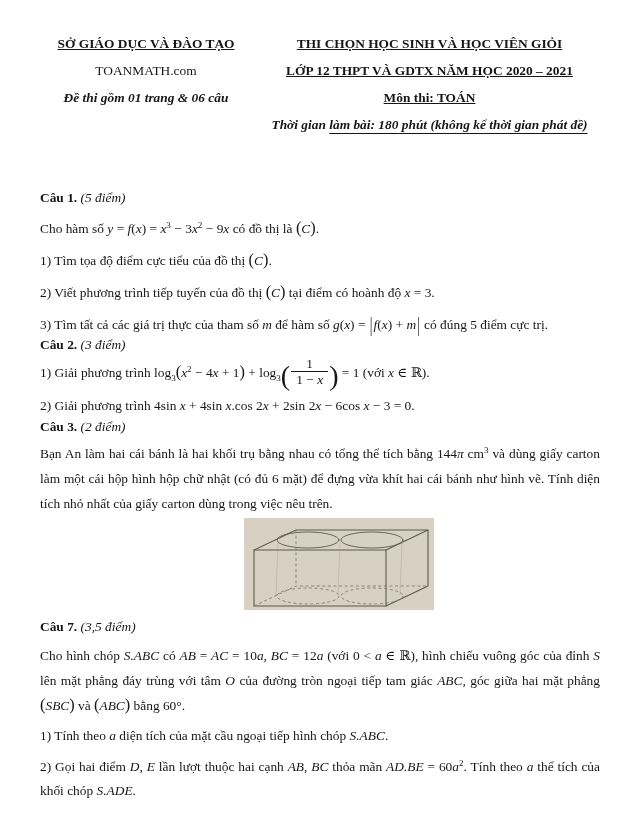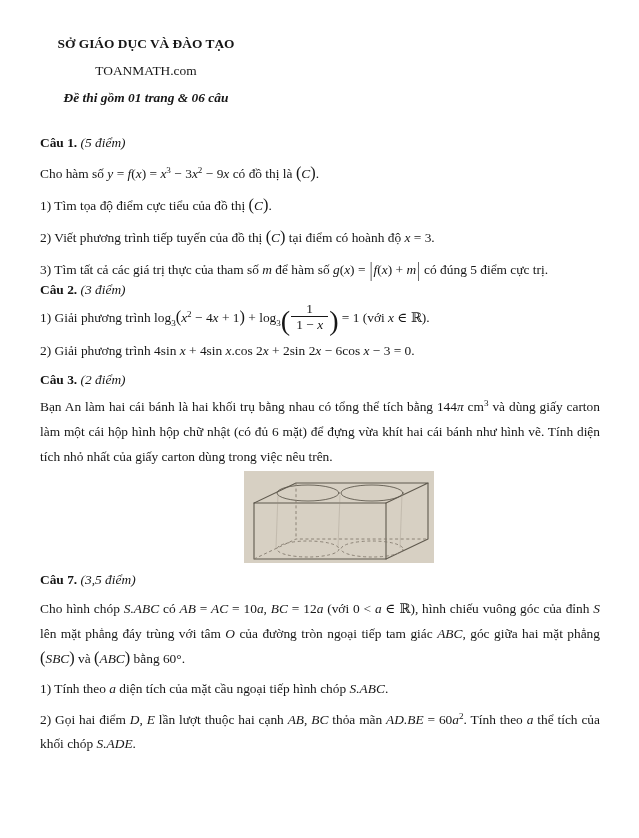--- a/index.html
+++ b/index.html
@@ -13,28 +13,28 @@
     font-size:13.4px;
     overflow:hidden;
     box-sizing:border-box;
   }
   
   .header{display:flex;padding:30px 38px 0 40px;}
   .hcol{text-align:center;}
   .hcol.left{width:212px;}
   .hcol.right{flex:1;padding-left:6px;}
   .hline{line-height:27px;white-space:nowrap;}
-  .hb{font-weight:bold;}
+  .hb{font-weight:bold;text-decoration:underline;}
   .hi{font-style:italic;font-weight:bold;}
   .u{text-decoration:underline;text-underline-offset:3px;}
   .u2{text-decoration:underline;text-underline-offset:4px;}
   
   .bodyc{padding:0 39px 0 40px;}
   .cau{margin-top:4px;line-height:15px;}
-  .cau.first{margin-top:24px;}
+  .cau.first{margin-top:52px;}
   .ln{margin-top:16px;line-height:16px;white-space:nowrap;}
   .frline{margin-top:6px;white-space:nowrap;}
   .para{margin-top:7px;line-height:25px;text-align:justify;}
   .para.p2{margin-top:11px;line-height:24px;}
   .mt10{margin-top:10px;}
   
   .mi{font-style:italic;}
   .bo{font-weight:bold;}
   sup,sub{font-size:0.68em;line-height:0;}
   .big{font-size:1.22em;line-height:0;}
@@ -51,34 +51,40 @@
 <body>
 
 <div class="page">
 
   <div class="header">
     <div class="hcol left">
       <div class="hline hb">SỞ GIÁO DỤC VÀ ĐÀO TẠO</div>
       <div class="hline">TOANMATH.com</div>
       <div class="hline hi">Đề thi gồm 01 trang &amp; 06 câu</div>
     </div>
+    <div class="hcol right">
+      <div class="hline hb">THI CHỌN HỌC SINH VÀ HỌC VIÊN GIỎI</div>
+      <div class="hline hb">LỚP 12 THPT VÀ GDTX NĂM HỌC 2020 – 2021</div>
+      <div class="hline hb">Môn thi: TOÁN</div>
+      <div class="hline hi"><span>Thời gian </span><span class="u2">làm bài: 180 phút (không kể thời gian phát đề)</span></div>
+    </div>
   </div>
 
   <div class="bodyc">
     <div class="cau first"><span class="bo">Câu 1. </span><span class="mi">(5 điểm)</span></div>
     <div class="ln"><span>Cho hàm số </span><span class="mi">y</span><span> = </span><span class="mi">f</span><span>(</span><span class="mi">x</span><span>) = </span><span class="mi">x</span><sup>3</sup><span> − 3</span><span class="mi">x</span><sup>2</sup><span> − 9</span><span class="mi">x</span><span> có đồ thị là </span><span class="big">(</span><span class="mi">C</span><span class="big">)</span><span>.</span></div>
     <div class="ln"><span>1) Tìm tọa độ điểm cực tiểu của đồ thị </span><span class="big">(</span><span class="mi">C</span><span class="big">)</span><span>.</span></div>
     <div class="ln"><span>2) Viết phương trình tiếp tuyến của đồ thị </span><span class="big">(</span><span class="mi">C</span><span class="big">)</span><span> tại điểm có hoành độ </span><span class="mi">x</span><span> = 3.</span></div>
     <div class="ln"><span>3) Tìm tất cả các giá trị thực của tham số </span><span class="mi">m</span><span> để hàm số </span><span class="mi">g</span><span>(</span><span class="mi">x</span><span>) = </span><span class="bar">|</span><span class="mi">f</span><span>(</span><span class="mi">x</span><span>) + </span><span class="mi">m</span><span class="bar">|</span><span> có đúng 5 điểm cực trị.</span></div>
 
     <div class="cau"><span class="bo">Câu 2. </span><span class="mi">(3 điểm)</span></div>
     <div class="frline"><span>1) Giải phương trình log</span><sub>3</sub><span class="big">(</span><span class="mi">x</span><sup>2</sup><span> − 4</span><span class="mi">x</span><span> + 1</span><span class="big">)</span><span> + log</span><sub>3</sub><span class="big2">(</span><span class="frac"><span class="num"><span>1</span></span><span class="den"><span>1 − </span><span class="mi">x</span></span></span><span class="big2">)</span><span> = 1 (với </span><span class="mi">x</span><span> ∈ ℝ).</span></div>
     <div class="ln" style="margin-top:8px;"><span>2) Giải phương trình 4sin </span><span class="mi">x</span><span> + 4sin </span><span class="mi">x</span><span>.cos 2</span><span class="mi">x</span><span> + 2sin 2</span><span class="mi">x</span><span> − 6cos </span><span class="mi">x</span><span> − 3 = 0.</span></div>
 
-    <div class="cau" style="margin-top:13px;"><span class="bo">Câu 3. </span><span class="mi">(2 điểm)</span></div>
+    <div class="cau" style="margin-top:5px;"><span class="bo">Câu 3. </span><span class="mi">(2 điểm)</span></div>
     <div class="para"><span>Bạn An làm hai cái bánh là hai khối trụ bằng nhau có tổng thể tích bằng 144</span><span class="mi">π</span><span> cm</span><sup>3</sup><span> và dùng giấy carton làm một cái hộp hình hộp chữ nhật (có đủ 6 mặt) để đựng vừa khít hai cái bánh như hình vẽ. Tính diện tích nhỏ nhất của giấy carton dùng trong việc nêu trên.</span></div>
 
     <div class="figwrap">
       <svg width="190" height="92" viewBox="0 0 190 92">
         <rect x="0" y="0" width="190" height="92" fill="#d7d0c3"></rect>
         <g fill="none" stroke-linejoin="round" stroke-linecap="round" stroke-width="1.1" stroke="#5f594e">
           <path d="M10,32 H142 V88 H10 Z"></path>
           <path d="M10,32 L52,12 H184 L142,32"></path>
           <path d="M184,12 V68 L142,88"></path>
           <ellipse cx="64" cy="22" rx="31" ry="8" stroke-width="0.9"></ellipse>

